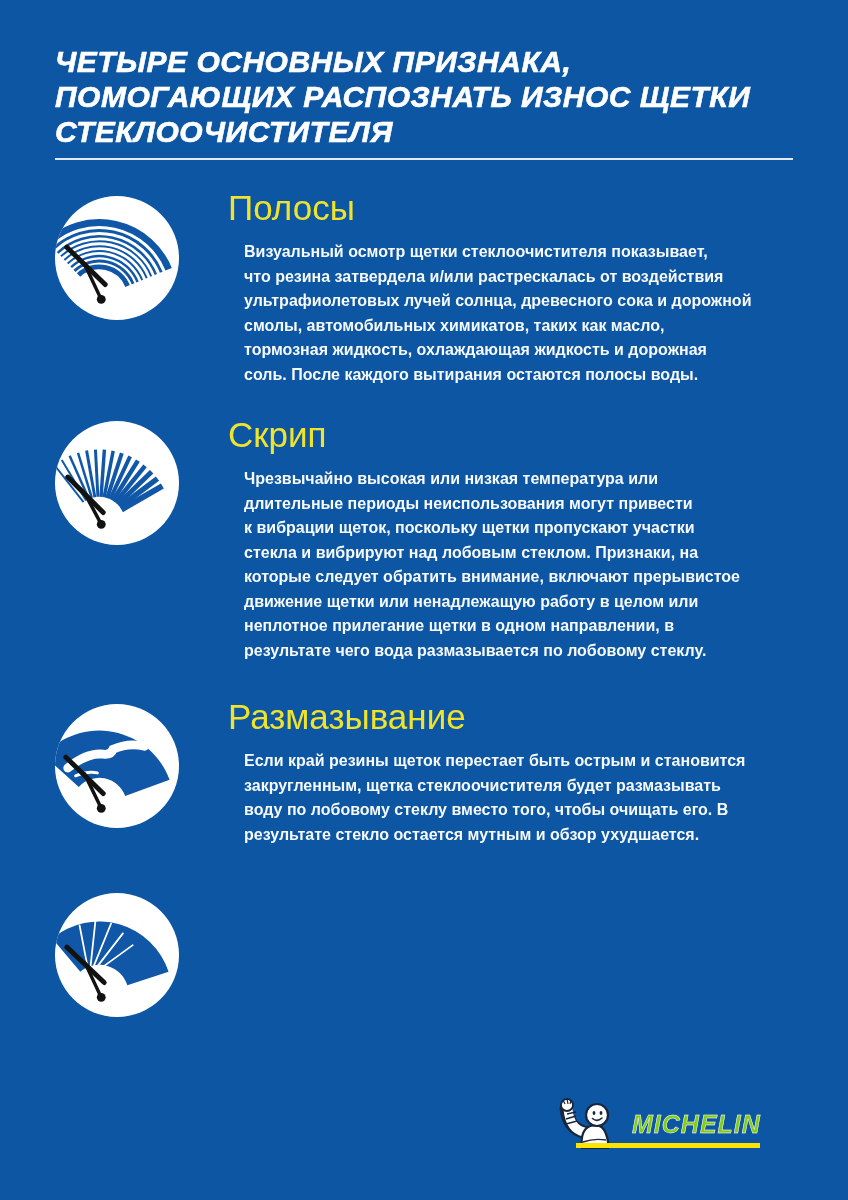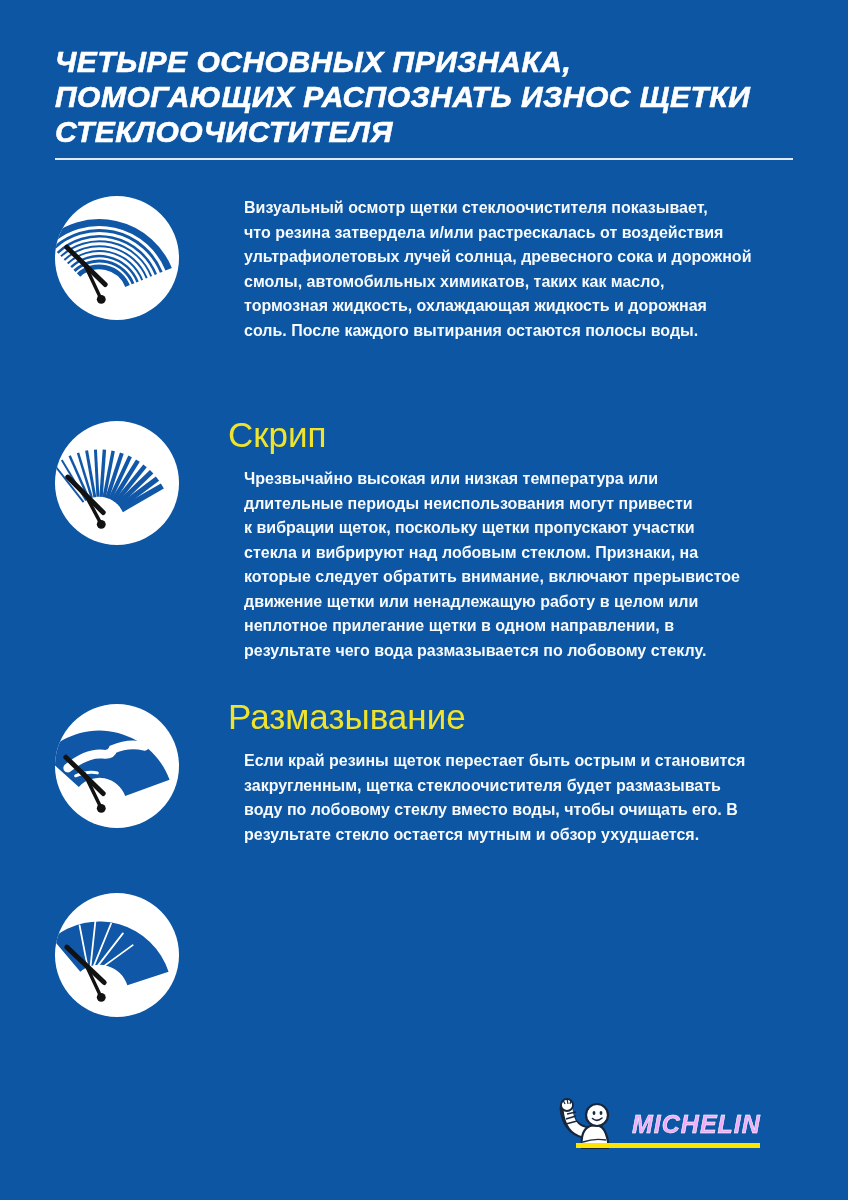--- a/index.html
+++ b/index.html
@@ -36,21 +36,21 @@
     margin:10px 0 0 16px;
     color:#f6fafd;
     font-size:16px;line-height:24.5px;
     font-weight:600;
     white-space:pre-line;
   }
   .brand{position:absolute;left:556px;top:1094px;width:260px;height:62px;}
   .bibendum{position:absolute;left:0;top:2px;}
   .wordmark{
     position:absolute;left:76px;top:18px;
-    color:#f0abfc;font-size:25px;line-height:25px;
+    color:#84cc16;font-size:25px;line-height:25px;
     font-weight:bold;font-style:italic;letter-spacing:1px;
     -webkit-text-stroke:.5px #ffffff;
   }
   .brand-bar{
     position:absolute;left:20px;top:49px;width:184px;height:5px;
     background:#fce500;
   }
 </style>
 </head>
 <body>
@@ -82,20 +82,21 @@
         <path d="M 24.9 81.3 A 31 31 0 0 1 74.7 92.4" stroke-width="5"></path>
       </g>
       <g stroke="#121212" stroke-linecap="round">
         <line x1="13" y1="53" x2="52" y2="91" stroke-width="5"></line>
         <line x1="31" y1="70" x2="47" y2="104" stroke-width="3.5"></line>
       </g>
       <circle cx="48" cy="106" r="4.5" fill="#121212"></circle>
     </svg>
   </div>
   <div class="content" style="top:186px;">
+    <h2 class="sec-title">Полосы</h2>
     <p class="sec-body">Визуальный осмотр щетки стеклоочистителя показывает,
 что резина затвердела и/или растрескалась от воздействия
 ультрафиолетовых лучей солнца, древесного сока и дорожной
 смолы, автомобильных химикатов, таких как масло,
 тормозная жидкость, охлаждающая жидкость и дорожная
 соль. После каждого вытирания остаются полосы воды.</p>
   </div>
 
   <div class="icon-wrap" style="left:54px;top:420px;">
     <svg viewBox="0 0 128 128">
@@ -159,21 +160,21 @@
         <line x1="12" y1="55" x2="50" y2="92" stroke-width="5"></line>
         <line x1="31" y1="72" x2="47" y2="105" stroke-width="3.5"></line>
       </g>
       <circle cx="48" cy="107" r="4.5" fill="#121212"></circle>
     </svg>
   </div>
   <div class="content" style="top:695px;">
     <h2 class="sec-title">Размазывание</h2>
     <p class="sec-body">Если край резины щеток перестает быть острым и становится
 закругленным, щетка стеклоочистителя будет размазывать
-воду по лобовому стеклу вместо воды, чтобы очищать его. В
+воду по лобовому стеклу вместо того, чтобы очищать его. В
 результате стекло остается мутным и обзор ухудшается.</p>
   </div>
 
   <div class="icon-wrap" style="left:54px;top:892px;">
     <svg viewBox="0 0 128 128">
       <defs>
           <clipPath id="c4">
             <circle cx="64" cy="64" r="63"></circle>
           </clipPath>
         </defs>

